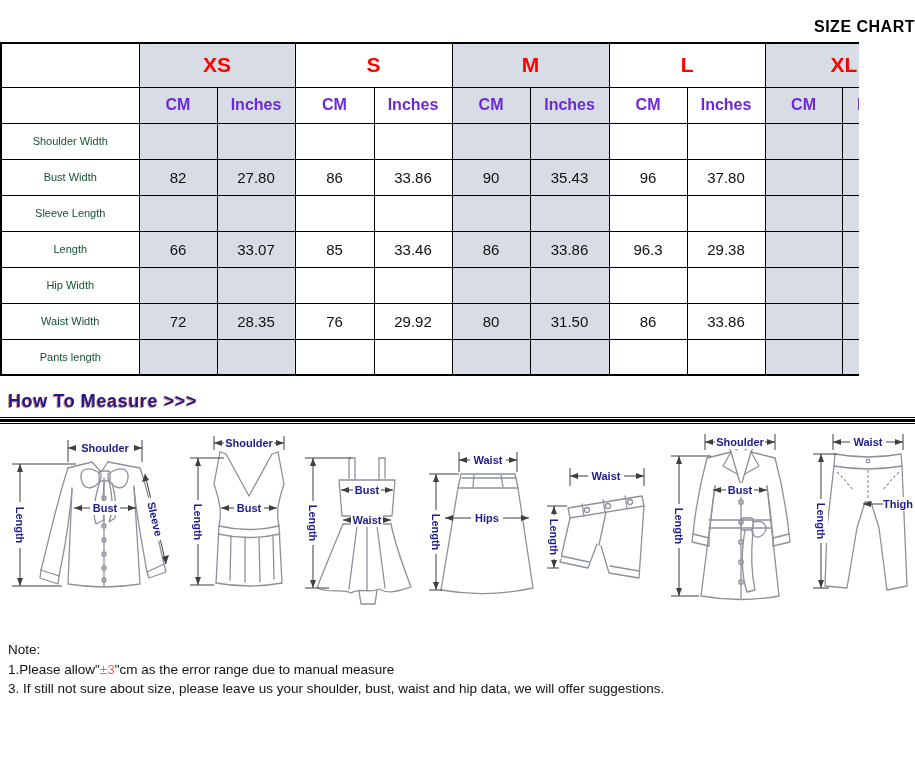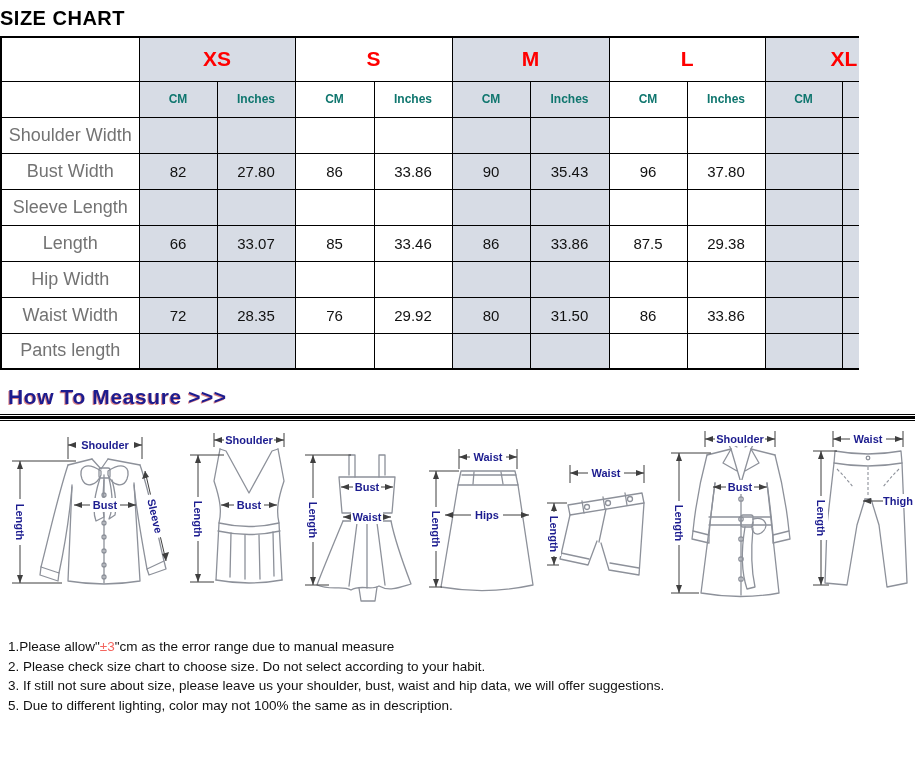--- a/index.html
+++ b/index.html
@@ -8,40 +8,40 @@
     --diagram-label:#1c1c8f;
     --note-highlight:#f4655f;
   }
   *{box-sizing:border-box;margin:0;padding:0;}
   html,body{background:#fff;}
   body{
     width:915px;height:758px;overflow:hidden;
     font-family:"Liberation Sans",sans-serif;color:#000;
   }
   .title{
-    margin:7px 0 6px;text-align:left;
-    font-size:20px;font-weight:700;letter-spacing:0.5px;
+    margin:18px 0 6px;text-align:right;
+    font-size:16px;font-weight:700;letter-spacing:0.5px;
   }
   .tablewrap{width:859px;overflow:hidden;}
   table{
     border-collapse:collapse;table-layout:fixed;width:922px;
     border:2px solid #000;
   }
   td{border:1px solid #000;text-align:center;vertical-align:middle;overflow:hidden;}
   td.sh{background:var(--shaded-column);}
   tr.sizes{height:44px;}
   tr.sizes td{font-size:21px;font-weight:700;color:var(--size-label);}
   tr.units{height:36px;}
-  tr.units td{font-size:12px;font-weight:700;color:#0f766e;}
+  tr.units td{font-size:16px;font-weight:700;color:#6d28d9;}
   tr.data{height:36px;}
-  td.rl{font-size:18px;color:#737373;}
+  td.rl{font-size:11px;color:#14532d;}
   td.v{font-size:15px;color:#111;}
   .measure-head{
     margin:15px 0 5px 8px;
-    font-size:21px;font-weight:800;letter-spacing:0.6px;
+    font-size:18px;font-weight:800;letter-spacing:0.6px;
     color:var(--diagram-label);
     text-shadow:-1px 1px 0 rgba(196,32,32,0.55);
   }
   .divider{width:915px;}
   .divider .thin{height:1px;background:#000;}
   .divider .gap{height:1px;background:#fff;}
   .divider .thick{height:3px;background:#000;}
   .figures{
     display:flex;align-items:flex-start;
     width:808px;height:202px;margin-top:4px;padding-left:4px;
@@ -138,21 +138,21 @@
     <td class="v sh"></td>
   </tr>
   <tr class="data">
     <td class="rl">Length</td>
     <td class="v sh">66</td>
     <td class="v sh">33.07</td>
     <td class="v">85</td>
     <td class="v">33.46</td>
     <td class="v sh">86</td>
     <td class="v sh">33.86</td>
-    <td class="v">87.5</td>
+    <td class="v">96.3</td>
     <td class="v">29.38</td>
     <td class="v sh"></td>
     <td class="v sh"></td>
   </tr>
   <tr class="data">
     <td class="rl">Hip Width</td>
     <td class="v sh"></td>
     <td class="v sh"></td>
     <td class="v"></td>
     <td class="v"></td>
@@ -453,17 +453,16 @@
       </g>
     <line class="a" x1="64" y1="76" x2="84" y2="76"></line>
     <polygon class="ah" points="64,76 72,73 72,79"></polygon>
     <rect class="bg" x="84" y="69" width="31" height="14"></rect>
     <text class="lb" x="99" y="80" text-anchor="middle">Thigh</text>
   </svg>
 
 </div>
 
 <div class="notes">
+  <div>Note:</div>
   <div><span>1.Please allow"</span><span class="red">±3</span><span>"cm as the error range due to manual measure</span></div>
-  <div>2. Please check size chart to choose size. Do not select according to your habit.</div>
   <div>3. If still not sure about size, please leave us your shoulder, bust, waist and hip data, we will offer suggestions.</div>
-  <div>5. Due to different lighting, color may not 100% the same as in description.</div>
 </div>
 
 </body></html>

